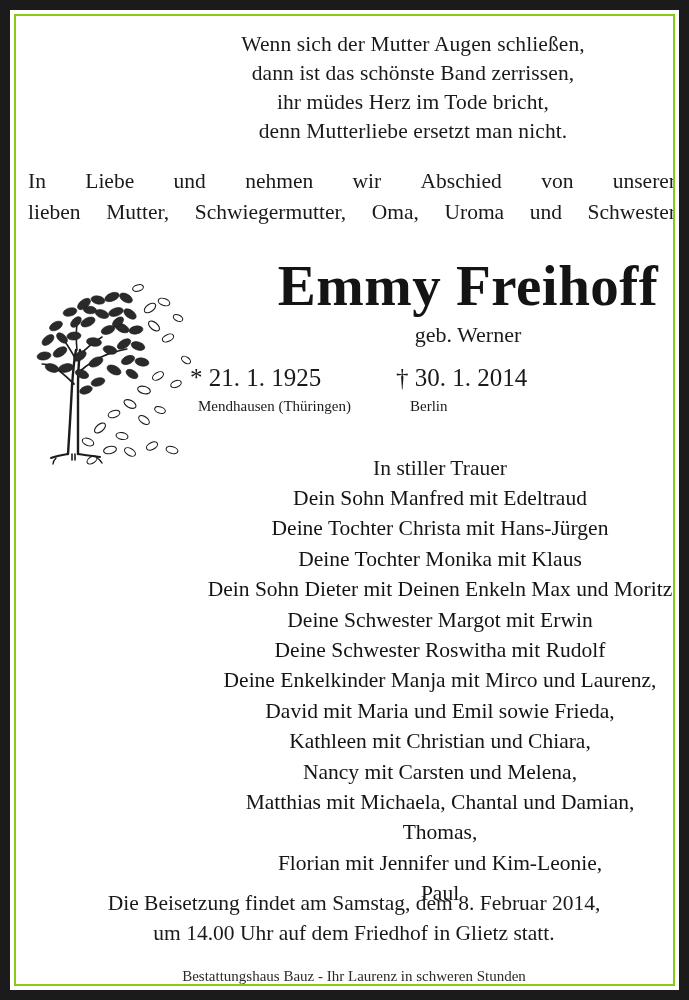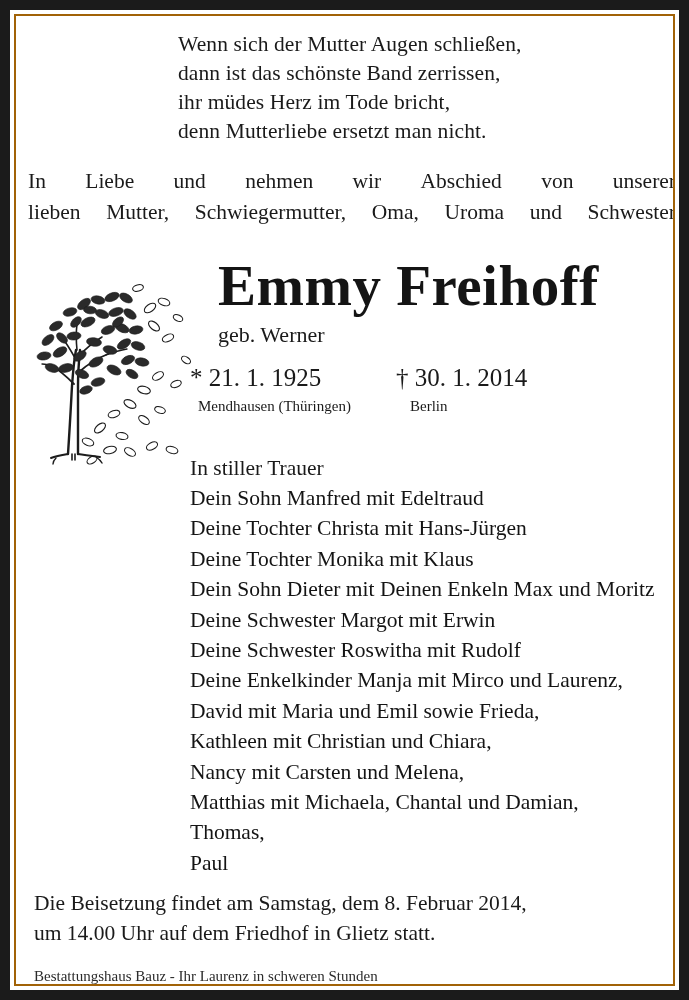--- a/index.html
+++ b/index.html
@@ -23,24 +23,25 @@
     box-sizing: border-box;
     background: #ffffff;
     border: 10px solid #1b1b1b;
   }
   .inner-frame {
     position: absolute;
     left: 4px;
     top: 4px;
     right: 4px;
     bottom: 4px;
-    border: 2px solid #a16207;
+    border: 2px solid #84cc16;
     background: #ffffff;
     box-sizing: border-box;
     overflow: hidden;
+    text-align: center;
   }
   .content {
     position: absolute;
     left: 0; top: 0; right: 0; bottom: 0;
     padding: 0;
   }
 
   
   .poem {
     position: absolute;
@@ -324,20 +325,21 @@
         <div class="mourn-item">Deine Tochter Monika mit Klaus</div>
         <div class="mourn-item">Dein Sohn Dieter mit Deinen Enkeln Max und Moritz</div>
         <div class="mourn-item">Deine Schwester Margot mit Erwin</div>
         <div class="mourn-item">Deine Schwester Roswitha mit Rudolf</div>
         <div class="mourn-item">Deine Enkelkinder Manja mit Mirco und Laurenz,</div>
         <div class="mourn-item">David mit Maria und Emil sowie Frieda,</div>
         <div class="mourn-item">Kathleen mit Christian und Chiara,</div>
         <div class="mourn-item">Nancy mit Carsten und Melena,</div>
         <div class="mourn-item">Matthias mit Michaela, Chantal und Damian,</div>
         <div class="mourn-item">Thomas,</div>
+        <div class="mourn-item">Florian mit Jennifer und Kim-Leonie,</div>
         <div class="mourn-item">Paul</div>
       </div>
 
       <div class="funeral">
         <div class="funeral-line">Die Beisetzung findet am Samstag, dem 8. Februar 2014,</div>
         <div class="funeral-line">um 14.00 Uhr auf dem Friedhof in Glietz statt.</div>
       </div>
 
       <div class="footer">
         <div class="footer-text">Bestattungshaus Bauz - Ihr Laurenz in schweren Stunden</div>

